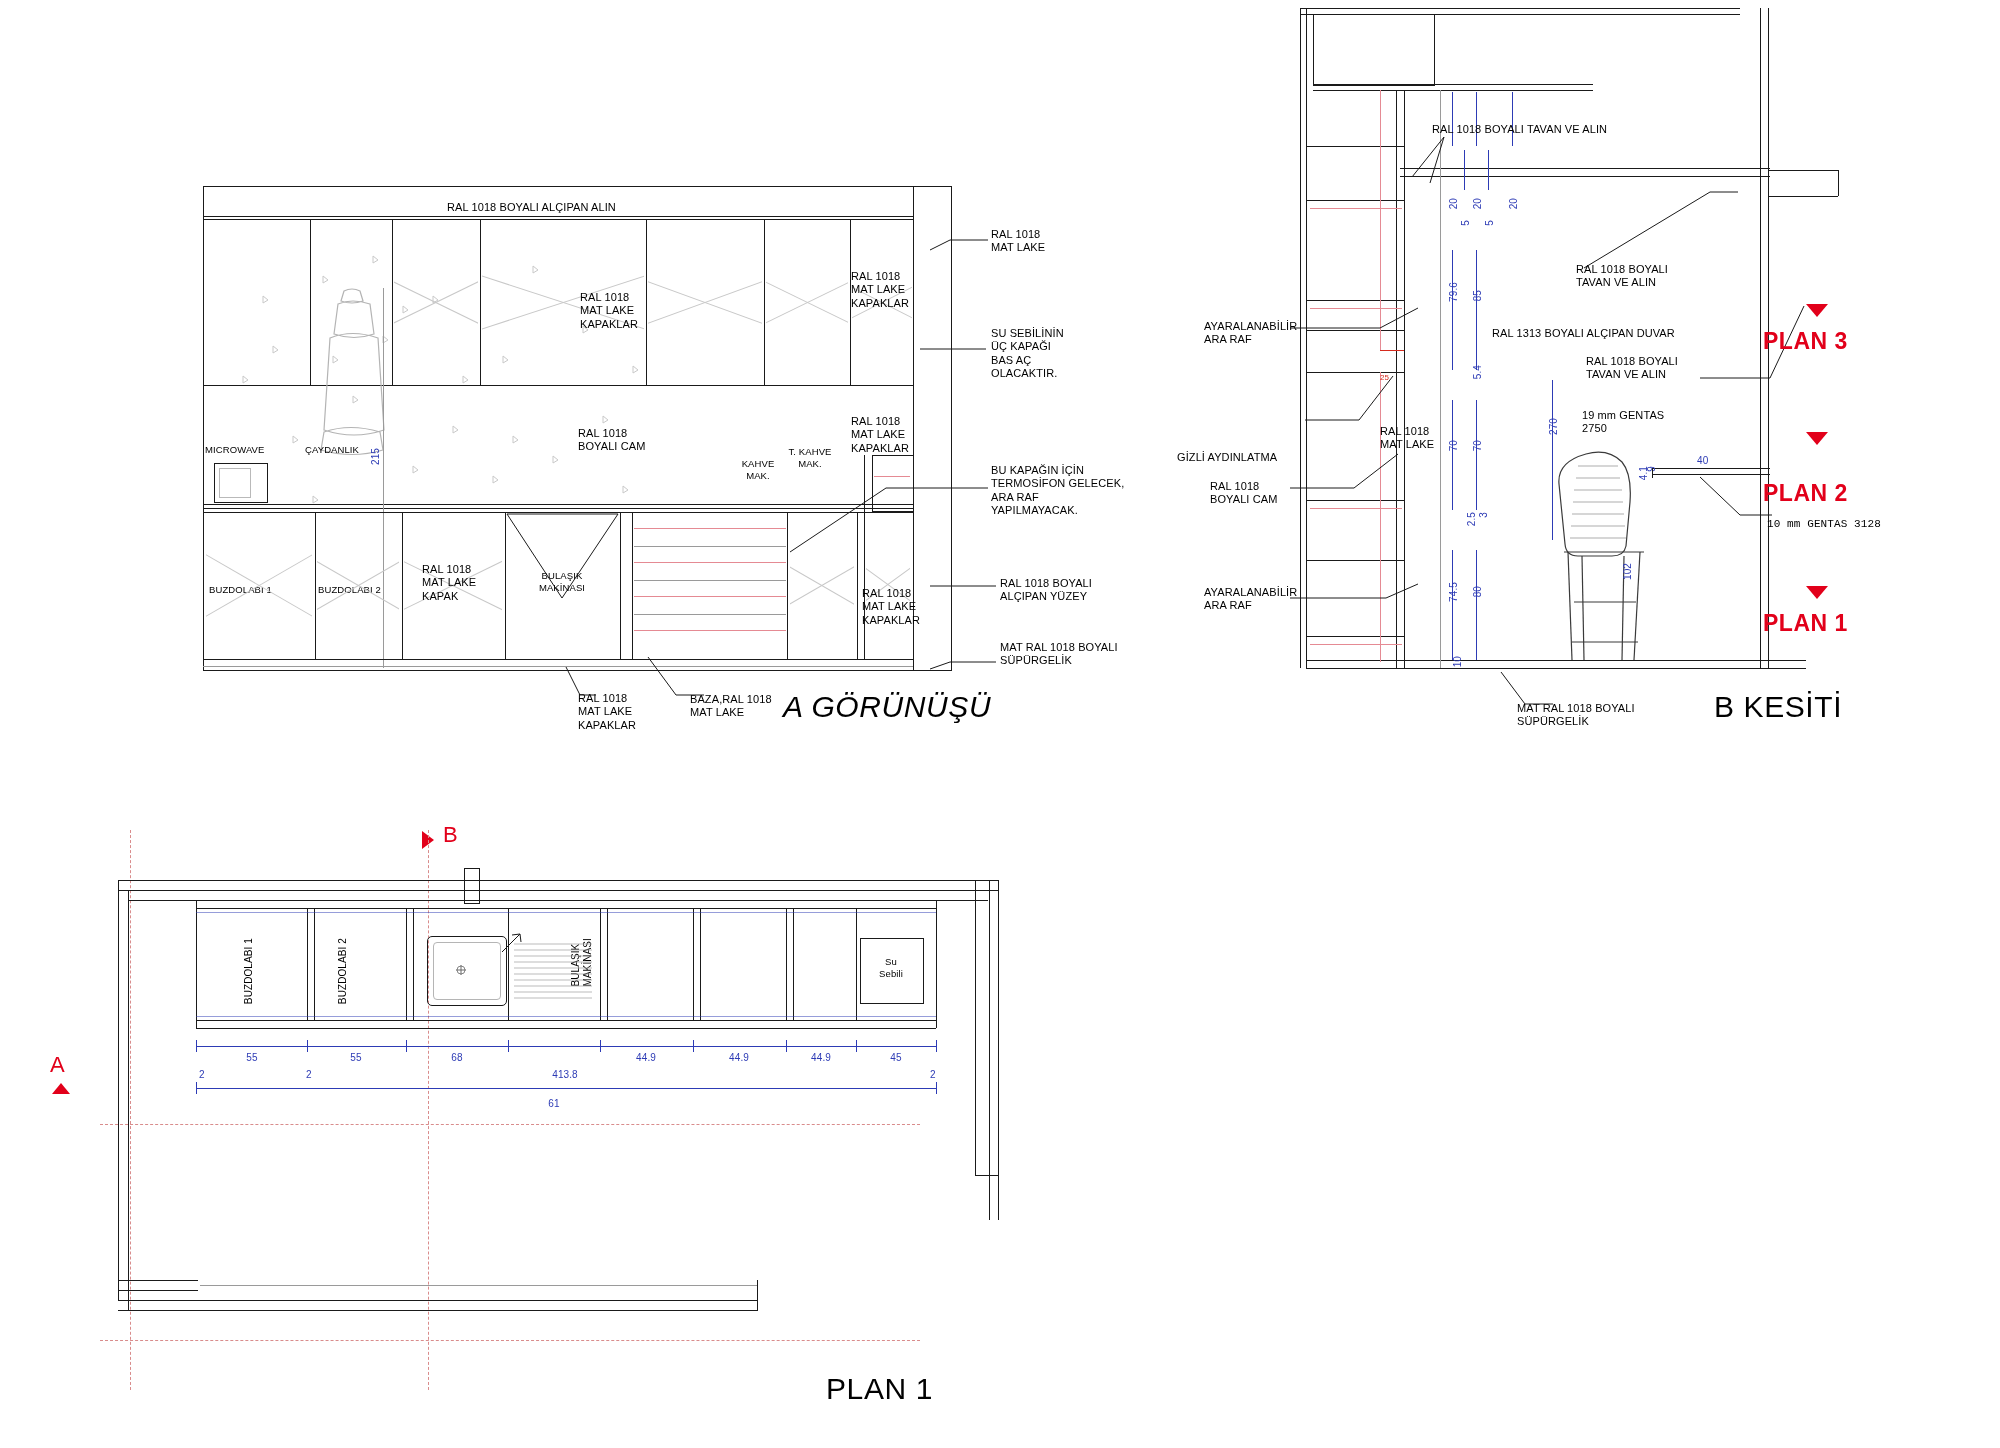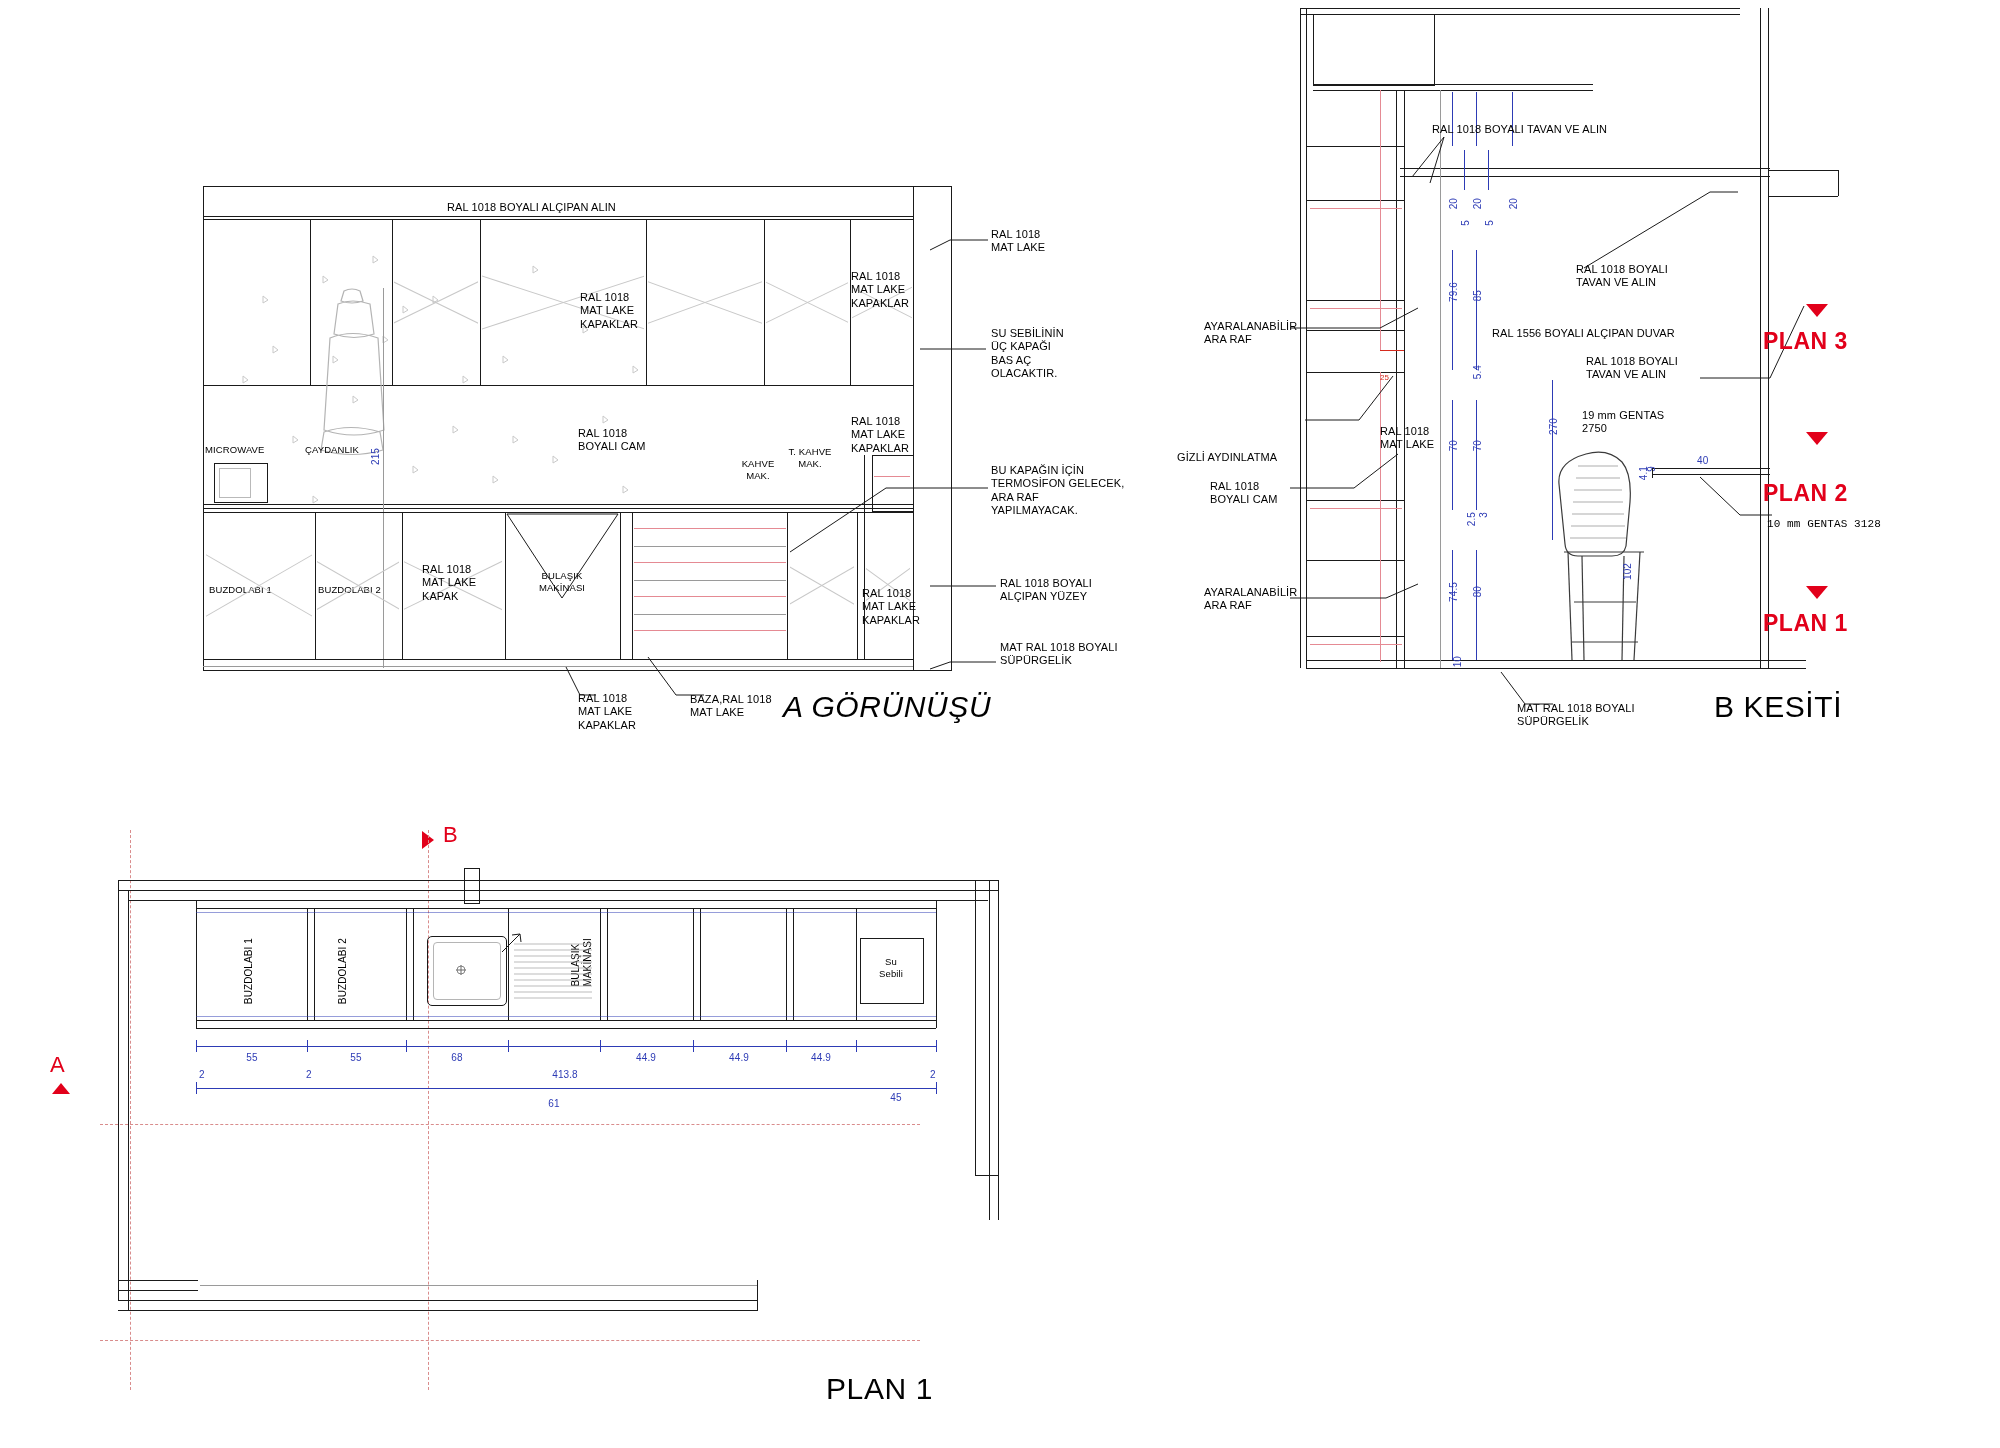--- a/index.html
+++ b/index.html
@@ -330,21 +330,21 @@
     <svg style="left:1390px;top:135px;width:60px;height:60px;">
       <path d="M54 2 L22 42 M54 2 L40 48" fill="none" stroke="#1a1a1a" stroke-width="1"></path>
     </svg>
 
     <div class="txt sm" style="left:1576px;top:263px;">RAL 1018 BOYALI
 TAVAN VE ALIN</div>
     <svg style="left:1560px;top:180px;width:180px;height:90px;">
       <path d="M24 88 L150 12 L178 12" fill="none" stroke="#1a1a1a" stroke-width="1"></path>
     </svg>
 
-    <div class="txt sm" style="left:1492px;top:327px;">RAL 1556 BOYALI ALÇIPAN DUVAR</div>
+    <div class="txt sm" style="left:1492px;top:327px;">RAL 1313 BOYALI ALÇIPAN DUVAR</div>
     <div class="txt sm" style="left:1586px;top:355px;">RAL 1018 BOYALI
 TAVAN VE ALIN</div>
     <svg style="left:1700px;top:300px;width:110px;height:90px;">
       <path d="M0 78 L70 78 L104 6" fill="none" stroke="#1a1a1a" stroke-width="1"></path>
     </svg>
 
     <div class="txt sm" style="left:1204px;top:320px;">AYARALANABİLİR
 ARA RAF</div>
     <svg style="left:1290px;top:300px;width:130px;height:32px;">
       <path d="M0 28 L90 28 L128 8" fill="none" stroke="#1a1a1a" stroke-width="1"></path>
@@ -481,21 +481,21 @@
     <div class="ln v blue" style="left:856px;top:1040px;height:12px;"></div>
     <div class="ln v blue" style="left:936px;top:1040px;height:12px;"></div>
 
     <div class="txt dim ctr" style="left:226px;top:1052px;width:52px;">55</div>
     <div class="txt dim ctr" style="left:330px;top:1052px;width:52px;">55</div>
     <div class="txt dim ctr" style="left:431px;top:1052px;width:52px;">68</div>
     <div class="txt dim ctr" style="left:528px;top:1052px;width:52px;margin-top:46px;">61</div>
     <div class="txt dim ctr" style="left:620px;top:1052px;width:52px;">44.9</div>
     <div class="txt dim ctr" style="left:713px;top:1052px;width:52px;">44.9</div>
     <div class="txt dim ctr" style="left:795px;top:1052px;width:52px;">44.9</div>
-    <div class="txt dim ctr" style="left:870px;top:1052px;width:52px;margin-top:40px;">45</div>
+    <div class="txt dim ctr" style="left:870px;top:1052px;width:52px;">45</div>
 
     <div class="ln h blue" style="left:196px;top:1088px;width:740px;"></div>
     <div class="ln v blue" style="left:196px;top:1082px;height:12px;"></div>
     <div class="ln v blue" style="left:936px;top:1082px;height:12px;"></div>
     <div class="txt dim ctr" style="left:530px;top:1069px;width:70px;">413.8</div>
     <div class="txt dim" style="left:199px;top:1069px;">2</div>
     <div class="txt dim" style="left:306px;top:1069px;">2</div>
     <div class="txt dim" style="left:930px;top:1069px;">2</div>
 
     <div class="txt title" style="left:826px;top:1371px;">PLAN 1</div>

